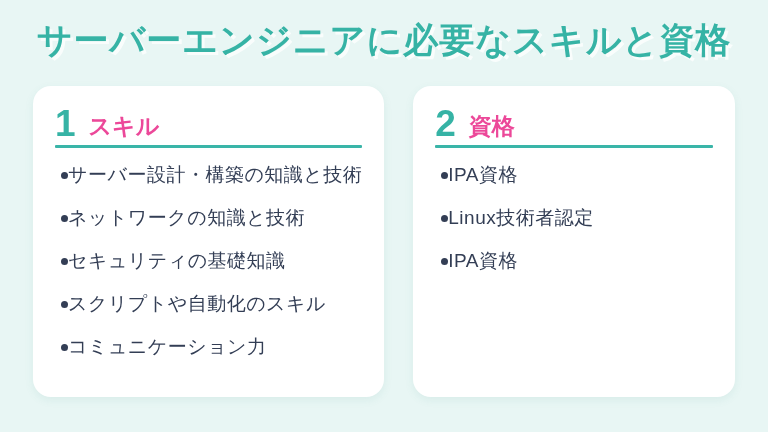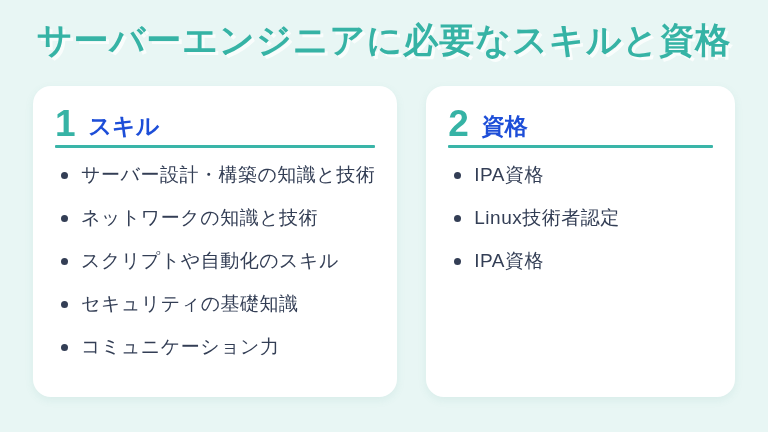--- a/index.html
+++ b/index.html
@@ -47,38 +47,37 @@
   .card-number {
     font-size: 37px;
     line-height: 36px;
     font-weight: 800;
     color: #36b3a5;
   }
   .card-heading {
     font-size: 23px;
     line-height: 23px;
     font-weight: 800;
-    color: #1d4ed8;
+    color: #ec4899;
     padding-top: 4px;
   }
   .rule {
     height: 3px;
     background: #3ab5a8;
     margin-top: 3px;
     border-radius: 1px;
   }
   ul.items {
     list-style: none;
     margin-top: 16px;
     padding-left: 6px;
   }
   ul.items li {
     display: flex;
     align-items: center;
-    gap: 13px;
     height: 22px;
     margin-bottom: 21px;
     font-size: 19px;
     color: #333e55;
     letter-spacing: 0.5px;
     white-space: nowrap;
   }
   .dot {
     flex: 0 0 auto;
     width: 7px;
@@ -106,25 +105,25 @@
         <li>
           <span class="dot"></span>
           <span>サーバー設計・構築の知識と技術</span>
         </li>
         <li>
           <span class="dot"></span>
           <span>ネットワークの知識と技術</span>
         </li>
         <li>
           <span class="dot"></span>
-          <span>スクリプトや自動化のスキル</span>
+          <span>セキュリティの基礎知識</span>
         </li>
         <li>
           <span class="dot"></span>
-          <span>セキュリティの基礎知識</span>
+          <span>スクリプトや自動化のスキル</span>
         </li>
         <li>
           <span class="dot"></span>
           <span>コミュニケーション力</span>
         </li>
       </ul>
     </section>
 
     <section class="card">
       <header class="card-header">

